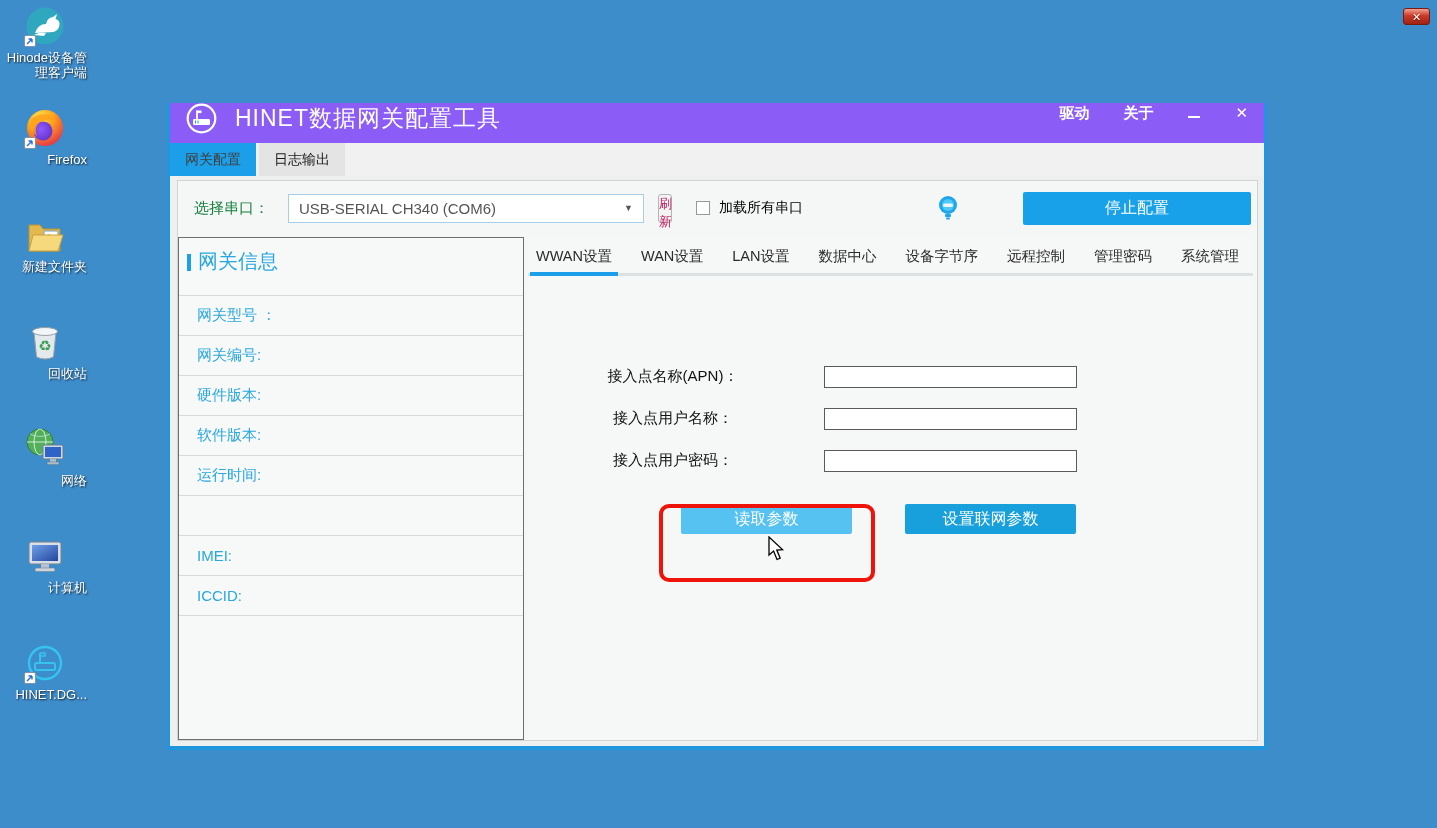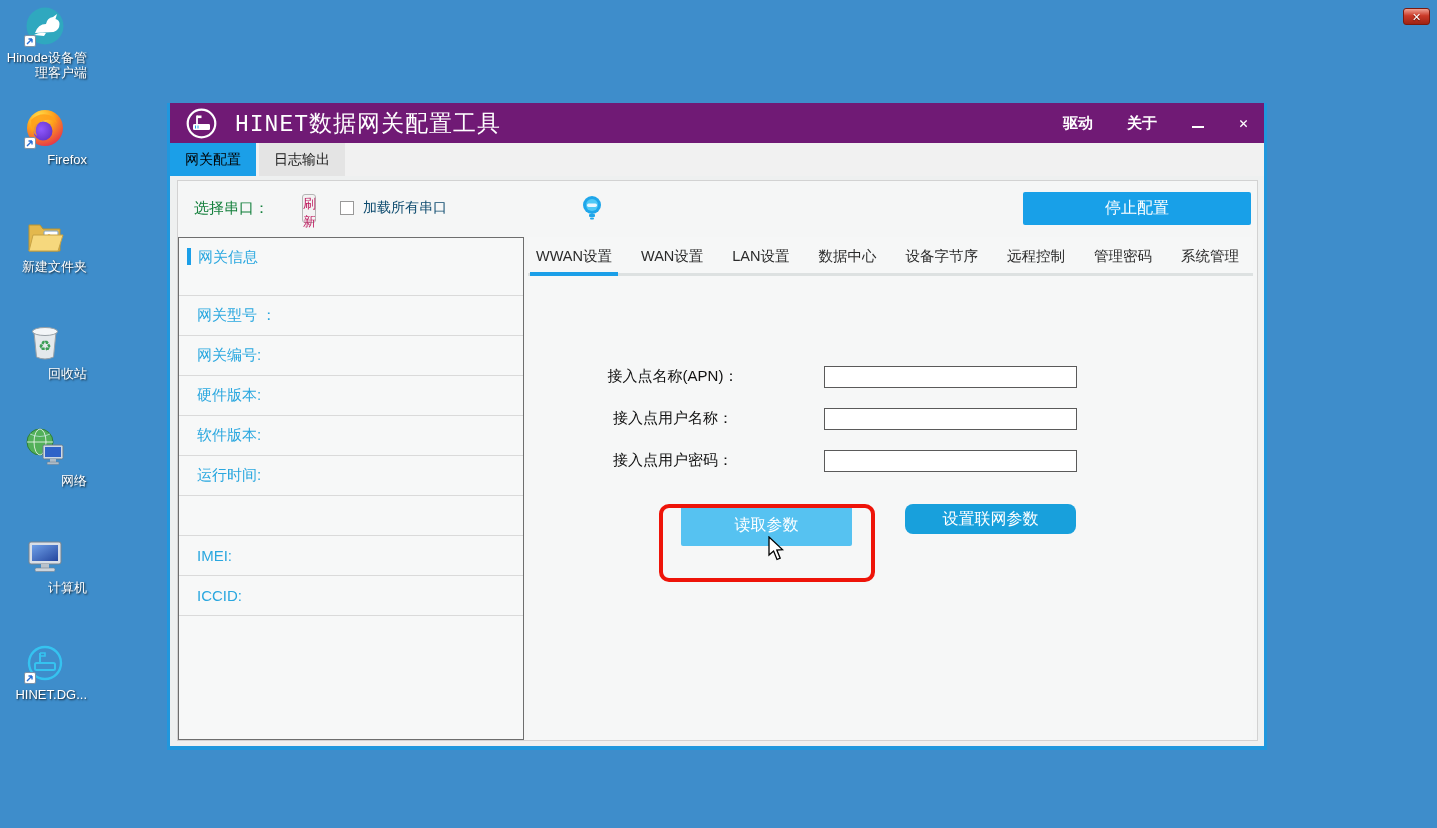--- a/index.html
+++ b/index.html
@@ -24,78 +24,78 @@
     background:linear-gradient(#f0a294,#cb3a28 45%,#9e2314);
     border:1px solid #7c1a0e; border-radius:3px;
     color:#fff; font-size:11px; font-weight:bold; line-height:14px;
     display:flex; align-items:center; justify-content:center; text-shadow:0 1px 1px #5c0f06; }
 
   
   .window { position:absolute; left:167px; top:103px; width:1100px; height:647px;
     background:#eef0f0;
     border-left:3px solid #2097dd; border-right:3px solid #2097dd; border-bottom:4px solid #2097dd; }
 
-  .titlebar { height:40px; background:#701a75; display:flex; align-items:center; padding:0 16px; color:#fff;font-family:Liberation Mono, monospace; }
+  .titlebar { height:40px; background:#8b5cf6; display:flex; align-items:flex-start; padding:0 16px; color:#fff; }
   .app-icon { margin-right:18px; display:flex; }
   .win-title { font-size:23px; letter-spacing:1px; }
   .title-menu { margin-left:auto; display:flex; align-items:center; gap:34px; }
   .menu-item { font-size:15px; font-weight:bold; }
   .min-btn { width:14px; display:flex; justify-content:center; align-items:center; height:20px; }
   .min-bar { width:12px; height:2px; background:#fff; margin-top:8px; }
   .close-btn { font-size:15px; font-weight:bold; }
 
   .tabstrip { height:33px; background:#f1f1f1; display:flex; }
   .wtab { padding:0 15px; display:flex; align-items:center; font-size:14px;
           background:#e4e4e4; color:#1a1a1a; margin-right:3px; }
-  .wtab.active { background:#1b9fe8; color:#000000; }
+  .wtab.active { background:#1b9fe8; color:#404040; }
 
   .groupbox { position:absolute; left:7px; top:77px; right:6px; bottom:5px;
               border:1px solid #d2d2d2; background:#f5f6f6; }
 
   
   .port-row { position:absolute; left:11px; top:84px; right:13px; height:42px;
               display:flex; align-items:center; }
   .port-label { font-size:15px; color:#15803d; margin:0 19px 0 13px; }
   .combo { width:356px; height:29px; background:#fff; border:1px solid #a6cdea;
            display:flex; align-items:center; padding:0 10px; color:#555; font-size:15px; }
   .combo-arrow { margin-left:auto; font-size:9px; color:#555; }
   .refresh-btn { margin-left:14px; width:14px; height:29px; border:1px solid #b5b5b5; border-radius:3px;
                  background:#f3f3f3; color:#be185d; font-size:13px; }
-  .chk-wrap { margin-left:24px; display:flex; align-items:center; gap:9px; font-size:14px; color:#0c4a6e; }
+  .chk-wrap { margin-left:24px; display:flex; align-items:center; gap:9px; font-size:14px; color:#000000; }
   .checkbox { width:14px; height:14px; border:1px solid #999; background:#fff; }
   .bulb { margin-left:134px; display:flex; }
   .stop-btn { margin-left:auto; width:228px; height:33px; background:#18a0e8; border:none;
               color:#fff; font-size:16px; border-radius:2px; }
 
   
   .info-panel { position:absolute; left:8px; top:134px; width:346px; height:503px;
                 border:1px solid #6e6e6e; background:#f7f8f8; display:flex; flex-direction:column; }
-  .ip-header { height:57px; padding:10px 0 0 8px; color:#2aa7df; font-size:15px; }
+  .ip-header { height:57px; padding:10px 0 0 8px; color:#2aa7df; font-size:20px; }
   .ip-bar { display:inline-block; width:4px; height:17px; background:#1b9fe8;
             margin-right:7px; vertical-align:-3px; }
   .ip-row { height:40px; border-top:1px solid #dadada; padding-left:18px;
             display:flex; align-items:center; color:#2aa7df; font-size:15px; flex:0 0 40px;}
   .ip-filler { border-top:1px solid #dadada; flex:1; }
 
   
   .right-panel { position:absolute; left:358px; top:134px; right:11px; height:503px; background:#f6f7f7; }
   .settings-tabs { display:flex; gap:25px; padding:10px 6px 0 6px; border-bottom:3px solid #dde1e1; }
   .stab { font-size:14.5px; color:#2b2b2b; padding:0 2px 7px 2px; position:relative; }
   .stab.active::after { content:''; position:absolute; left:-4px; right:-4px; bottom:-3px;
                         height:4px; background:#1b9fe8; }
   .form { margin-top:89px; }
   .frow { display:flex; align-items:center; height:23px; margin-bottom:19px; }
   .flabel { width:290px; text-align:center; font-size:15px; color:#111; }
   .finput { width:253px; height:22px; border:1px solid #5a5a5a; background:#fff;
             margin-left:6px; font-size:14px; padding:0 4px; }
   .btn-row { margin-top:32px; display:flex; }
-  .read-btn { margin-left:153px; width:171px; height:42px; background:#56c2f1; border:none;
+  .read-btn { margin-left:153px; width:171px; height:30px; background:#56c2f1; border:none;
               color:#fff; font-size:16px; border-radius:2px; }
   .set-btn  { margin-left:53px;  width:171px; height:30px; background:#18a0dc; border:none;
-              color:#fff; font-size:16px; border-radius:8px; }
+              color:#fff; font-size:16px; border-radius:2px; }
   .red-annotation { position:absolute; left:131px; top:267px; width:216px; height:78px;
                     border:4px solid #ee1409; border-radius:10px; pointer-events:none; }
   .cursor { position:absolute; left:240px; top:299px; pointer-events:none; }
 </style>
 </head>
 <body>
 
 <div class="desk-icon" style="top:4px">
   <div class="di-img">
     <svg width="40" height="40" viewBox="0 0 40 40">
@@ -244,20 +244,24 @@
 
   <div class="tabstrip">
     <div class="wtab active">网关配置</div>
     <div class="wtab">日志输出</div>
   </div>
 
   <div class="groupbox"></div>
 
   <div class="port-row">
     <span class="port-label">选择串口：</span>
+    <div class="combo">
+      <span>USB-SERIAL CH340 (COM6)</span>
+      <span class="combo-arrow">▼</span>
+    </div>
     <button class="refresh-btn">刷新</button>
     <span class="chk-wrap">
       <span class="checkbox"></span>
       <span>加载所有串口</span>
     </span>
     <span class="bulb">
       <svg width="22" height="28" viewBox="0 0 22 28">
         <circle cx="11" cy="11" r="9" fill="#1fa6ea"></circle>
         <circle cx="11" cy="11" r="6" fill="#4fc9f6"></circle>
         <rect x="6" y="9.5" width="10" height="3.4" rx="1.7" fill="#eaf7ff"></rect>

